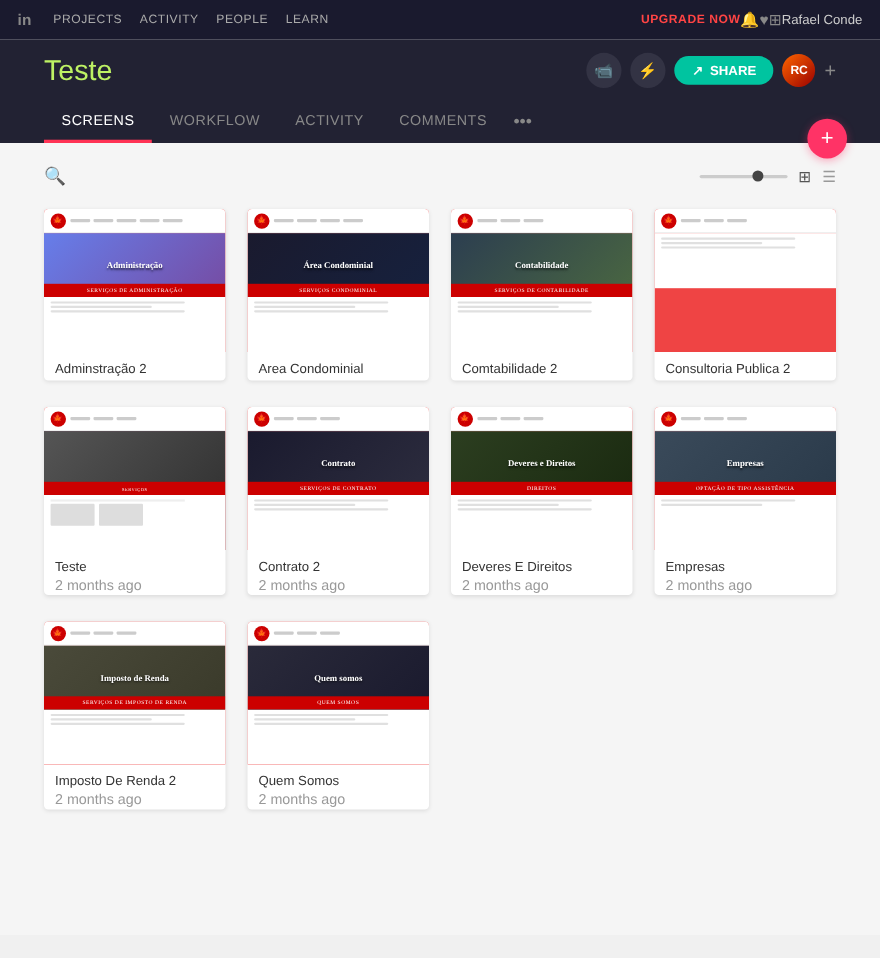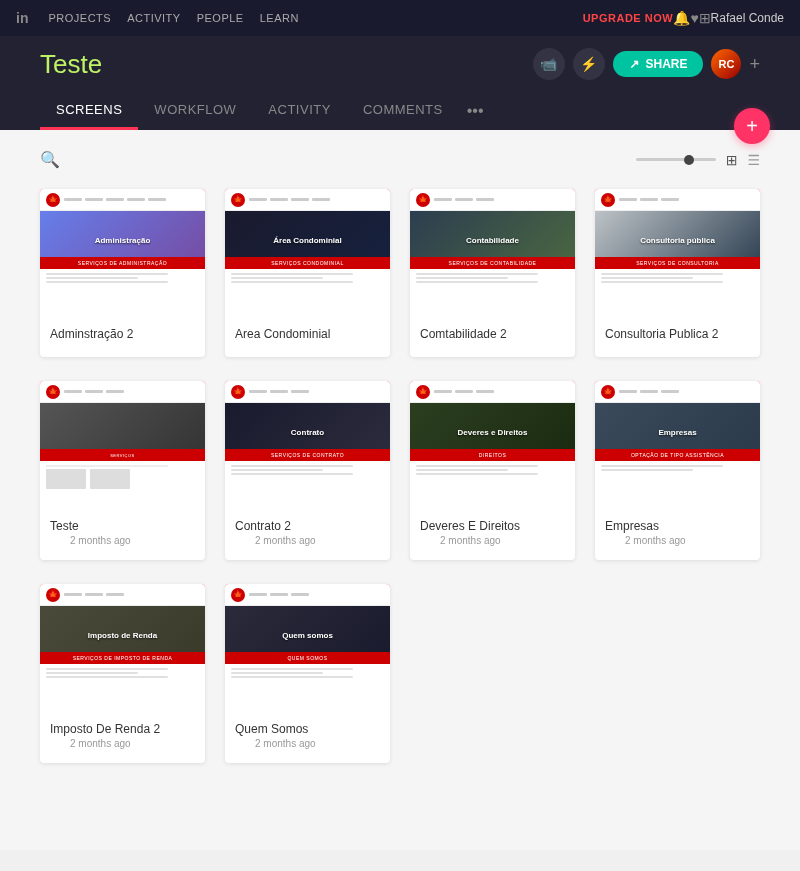--- a/index.html
+++ b/index.html
@@ -185,34 +185,34 @@
       overflow: hidden;
       box-shadow: 0 1px 4px rgba(0,0,0,0.1);
       cursor: pointer;
     }
     .screen-thumbnail {
       width: 100%;
       height: 130px;
       overflow: hidden;
       position: relative;
       background: #ef4444;
+      font-family: Liberation Serif, serif;
     }
     .screen-info {
-      padding: 8px 10px 14px;
+      padding: 8px 10px 2px;
     }
     .screen-name {
       font-size: 12px;
       color: #333;
       font-weight: 500;
     }
     .screen-date {
-      font-size: 10px;
+      font-size: 13px;
       color: #999;
       margin-top: 2px;
-      margin-left: 20px;
     }
 
     
     .thumb-canada {
       width: 100%;
       height: 100%;
       display: flex;
       flex-direction: column;
     }
     .thumb-header {
@@ -503,28 +503,20 @@
         <div class="screen-thumbnail">
           <div class="thumb-canada">
             <div class="thumb-header">
               <div class="thumb-logo"></div>
               <div class="thumb-nav-items">
                 <div class="thumb-nav-item"></div>
                 <div class="thumb-nav-item"></div>
                 <div class="thumb-nav-item"></div>
               </div>
             </div>
-            <div class="thumb-hero hero-cons">
-              <div class="thumb-hero-overlay">
-                <span class="thumb-hero-title">Consultoria pública</span>
-              </div>
-              <div class="thumb-ribbon">
-                <span class="thumb-ribbon-text">SERVIÇOS DE CONSULTORIA</span>
-              </div>
-            </div>
             <div class="thumb-content">
               <div class="thumb-content-lines">
                 <div class="thumb-line medium"></div>
                 <div class="thumb-line short"></div>
                 <div class="thumb-line medium"></div>
               </div>
             </div>
           </div>
         </div>
         <div class="screen-info">

